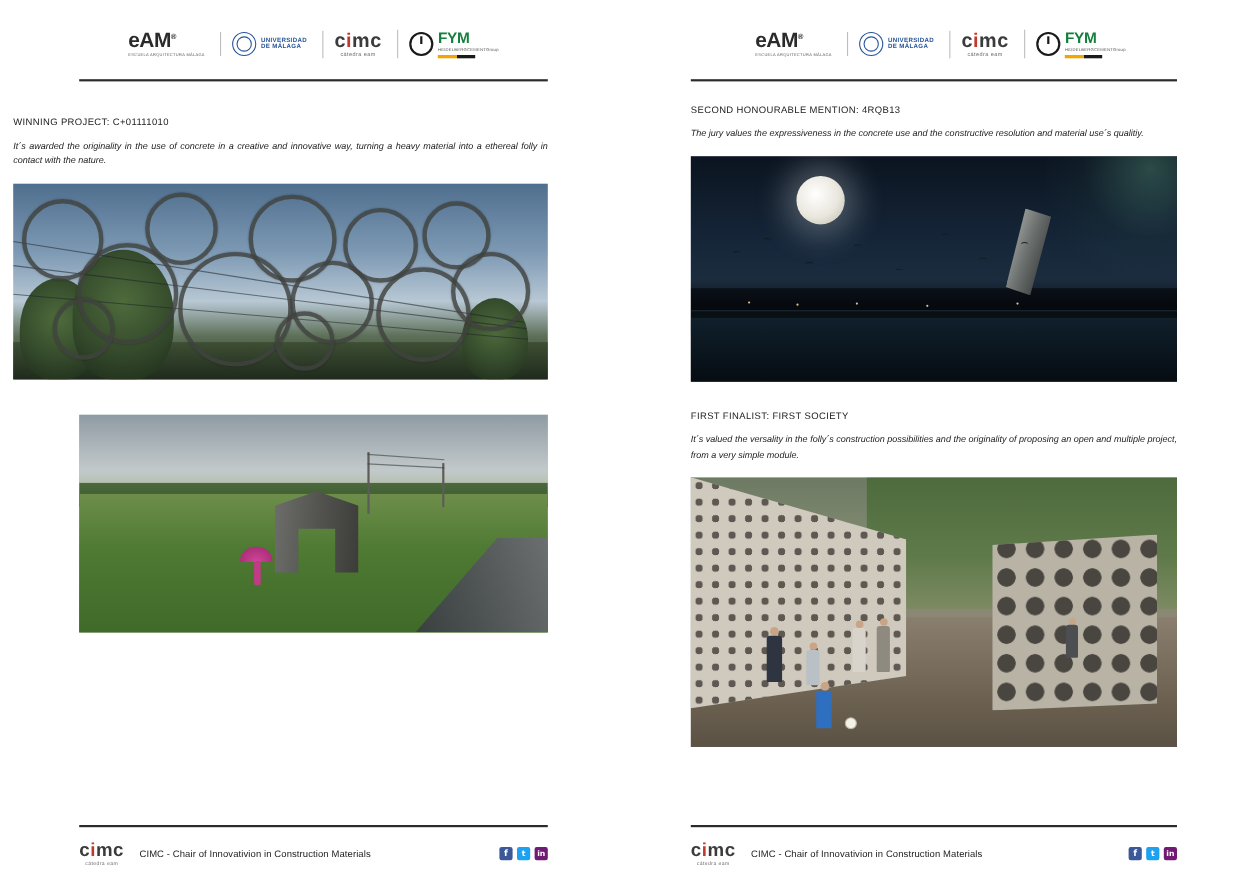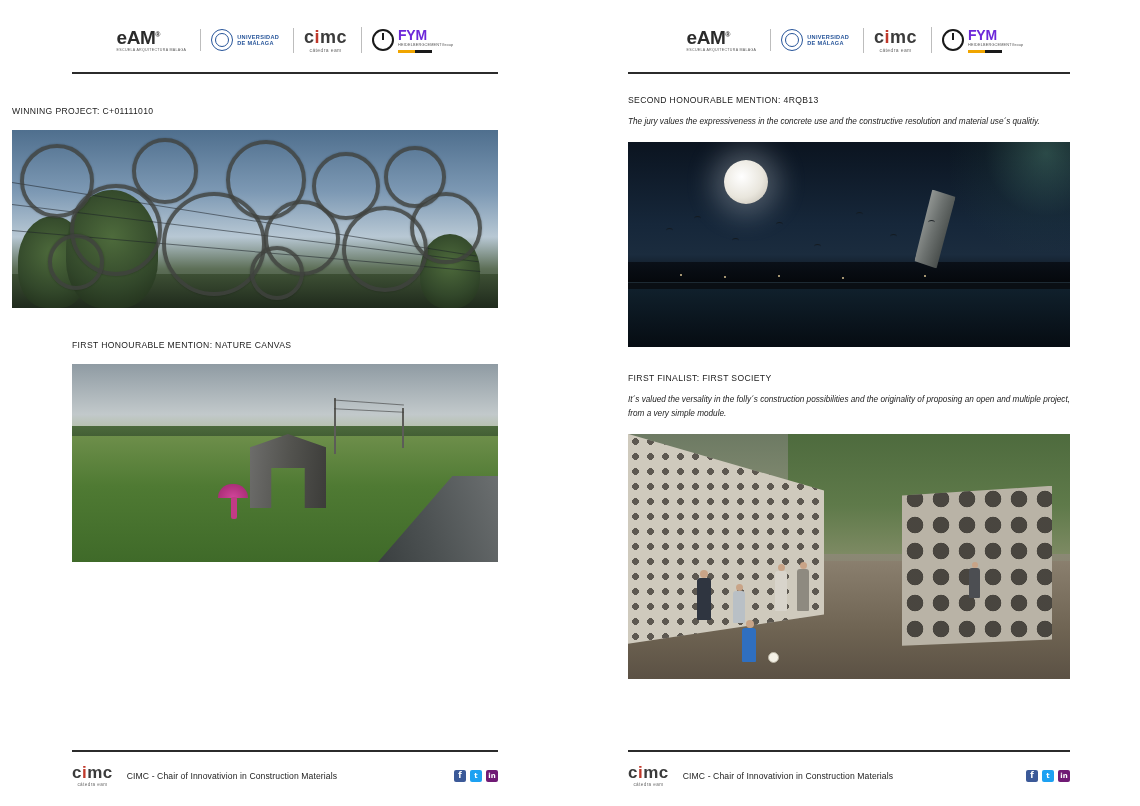--- a/index.html
+++ b/index.html
@@ -134,21 +134,21 @@
     width: 2px; height: 7px;
     background: #1a1a1a;
     transform: translateX(-50%);
   }
   .fym-txt {
     line-height: 1;
   }
   .fym-txt .big {
     font-size: 14px;
     font-weight: bold;
-    color: #6d28d9;
+    color: #15803d;
     letter-spacing: -0.3px;
   }
   .fym-txt .small {
     font-size: 3.8px;
     color: #555;
     letter-spacing: 0.2px;
     display: block;
     margin-top: 1px;
   }
   .fym-bar {
@@ -507,20 +507,21 @@
             <span class="small">HEIDELBERGCEMENTGroup</span>
             <div class="fym-bar"></div>
           </div>
         </div>
       </div>
 
       <div class="rule"></div>
 
       <div class="block" style="margin-top:32px;margin-left:12px;">
         <p class="section-title">WINNING PROJECT:  C+01111010</p>
+        <p class="body-text">It´s awarded the originality in the  use of concrete in a creative and innovative way, turning a heavy material into a ethereal folly in contact with the nature.</p>
 
         <div class="figure fig-rings">
           <div class="ground"></div>
           <div class="tree" style="left:6px; width:70px; height:92px;"></div>
           <div class="tree" style="left:54px; width:92px; height:118px;"></div>
           <div class="tree" style="right:18px; width:60px; height:74px;"></div>
           <div class="wire" style="left:0px; top:52px; width:470px; transform:rotate(9deg);"></div>
           <div class="wire" style="left:0px; top:74px; width:470px; transform:rotate(7deg);"></div>
           <div class="wire" style="left:0px; top:100px; width:470px; transform:rotate(5deg);"></div>
           <div class="ring" style="left:8px;  top:14px;  width:66px;  height:66px;"></div>
@@ -532,21 +533,20 @@
           <div class="ring" style="left:300px;top:22px;  width:60px;  height:60px;"></div>
           <div class="ring" style="left:330px;top:76px;  width:78px;  height:78px;"></div>
           <div class="ring" style="left:372px;top:16px;  width:54px;  height:54px;"></div>
           <div class="ring" style="left:398px;top:62px;  width:64px;  height:64px;"></div>
           <div class="ring" style="left:36px; top:104px; width:48px;  height:48px;"></div>
           <div class="ring" style="left:238px;top:116px; width:46px;  height:46px;"></div>
         </div>
       </div>
 
       <div class="block" style="margin-top:32px;">
-        <p class="section-title">FIRST HONOURABLE MENTION:  NATURE CANVAS</p>
 
         <div class="figure fig-field">
           <div class="sky-cloud"></div>
           <div class="treeline"></div>
           <div class="field"></div>
           <div class="road"></div>
           <div class="pole" style="left:262px; top:34px; height:56px;"></div>
           <div class="pole" style="left:330px; top:44px; height:40px;"></div>
           <div class="wire2" style="left:262px; top:38px; width:70px; transform:rotate(4deg);"></div>
           <div class="wire2" style="left:262px; top:46px; width:70px; transform:rotate(3deg);"></div>

